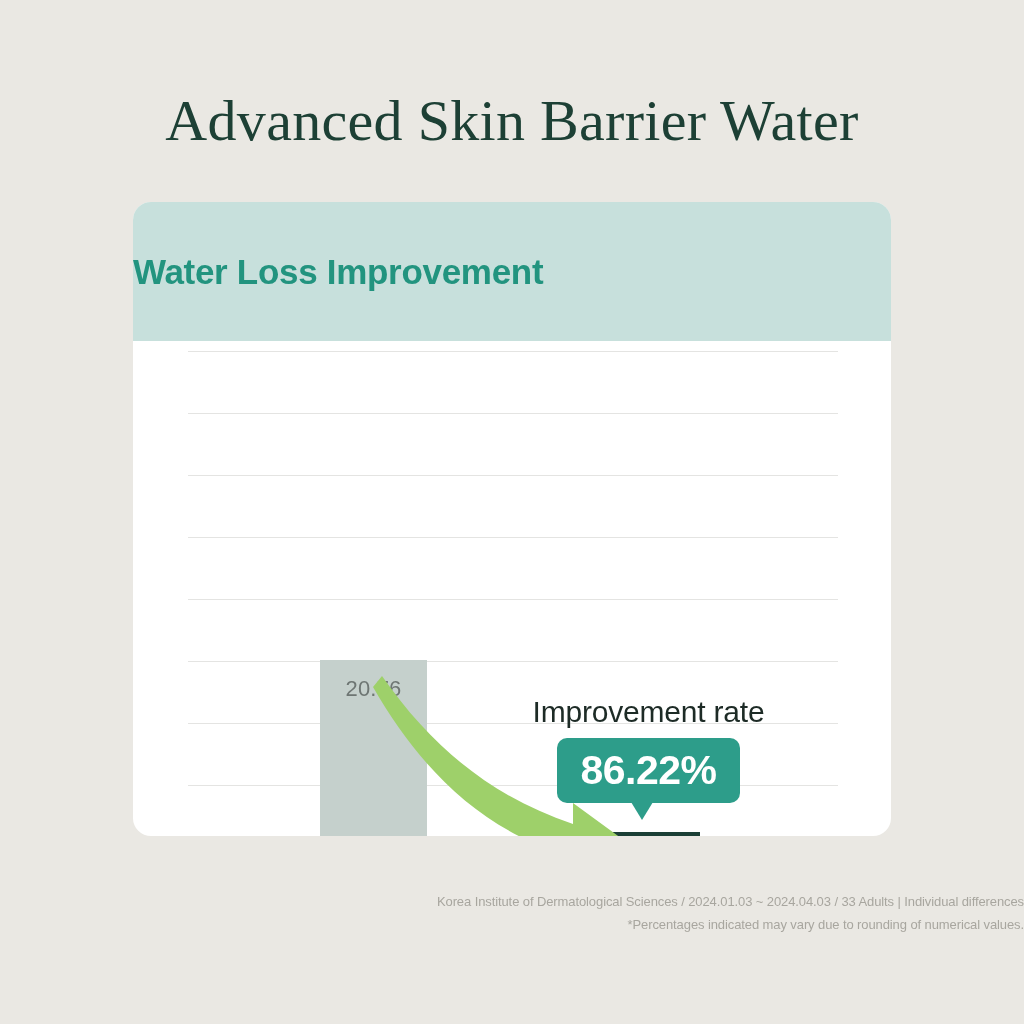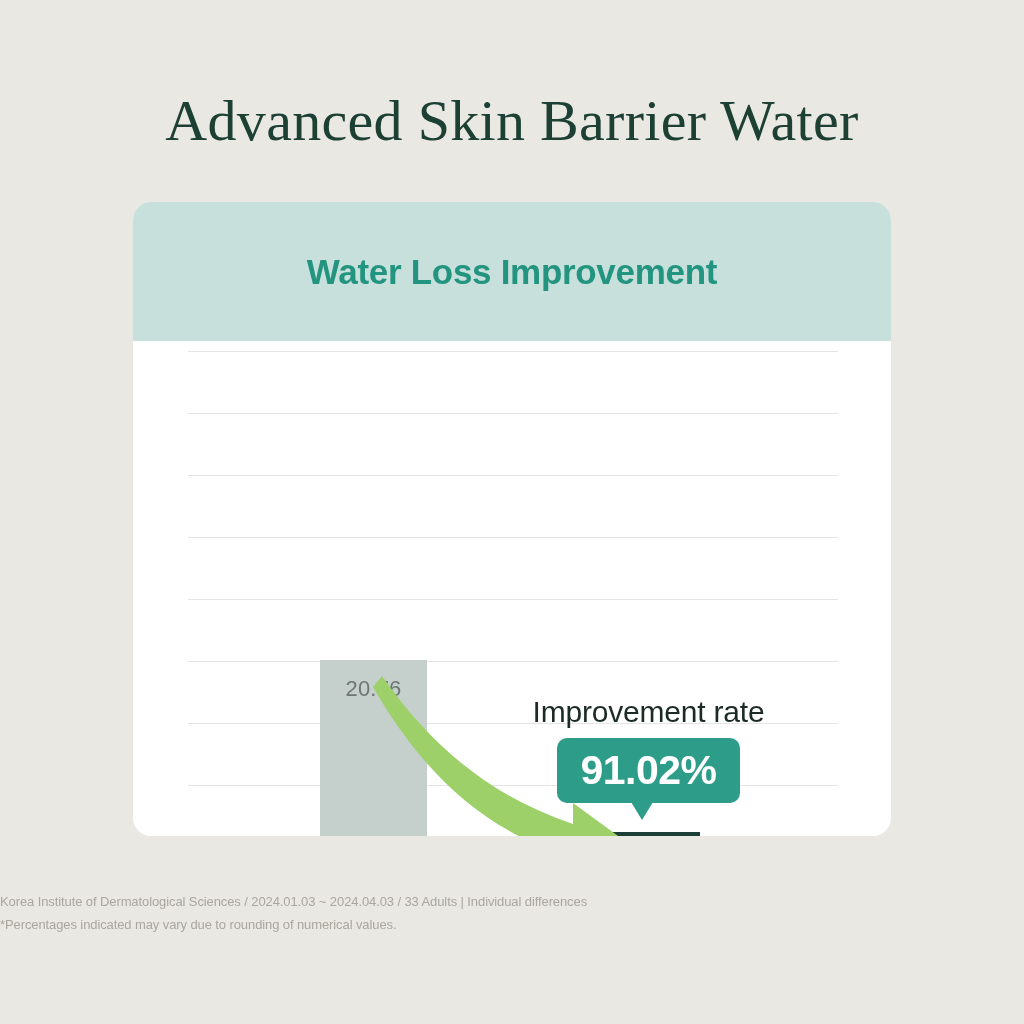--- a/index.html
+++ b/index.html
@@ -47,21 +47,21 @@
 
   #card-header {
     position: absolute;
     left: 0;
     top: 0;
     width: 758px;
     height: 139px;
     background: #c7e0dc;
     display: flex;
     align-items: center;
-    justify-content: center;
+    justify-content: flex-start;
   }
 
   #card-header-title {
     font-size: 35px;
     font-weight: 600;
     color: #22947f;
     letter-spacing: -0.3px;
     white-space: nowrap;
   }
 
@@ -171,21 +171,21 @@
     height: 495px;
     pointer-events: none;
   }
 
   
   #footnotes {
     position: absolute;
     left: 0;
     top: 890px;
     width: 1024px;
-    text-align: left;
+    text-align: right;
   }
 
   .footnote-line {
     font-size: 13px;
     line-height: 23px;
     color: #a8a69f;
     letter-spacing: -0.1px;
     white-space: nowrap;
   }
 </style>
@@ -226,21 +226,21 @@
                L 492 500
                L 440 538
                L 440 516
                C 352 492, 288 430, 240 346
                Z" fill="#9ed06a"></path>
     </svg>
 
     <div id="improvement-label">Improvement rate</div>
 
     <div id="improvement-badge">
-      <div id="improvement-value">91.02%</div>
+      <div id="improvement-value">86.22%</div>
     </div>
     <div id="improvement-pointer"></div>
 
   </div>
 </div>
 
 <div id="footnotes">
   <div class="footnote-line">Korea Institute of Dermatological Sciences / 2024.01.03 ~ 2024.04.03 / 33 Adults | Individual differences</div>
   <div class="footnote-line">*Percentages indicated may vary due to rounding of numerical values.</div>
 </div>

